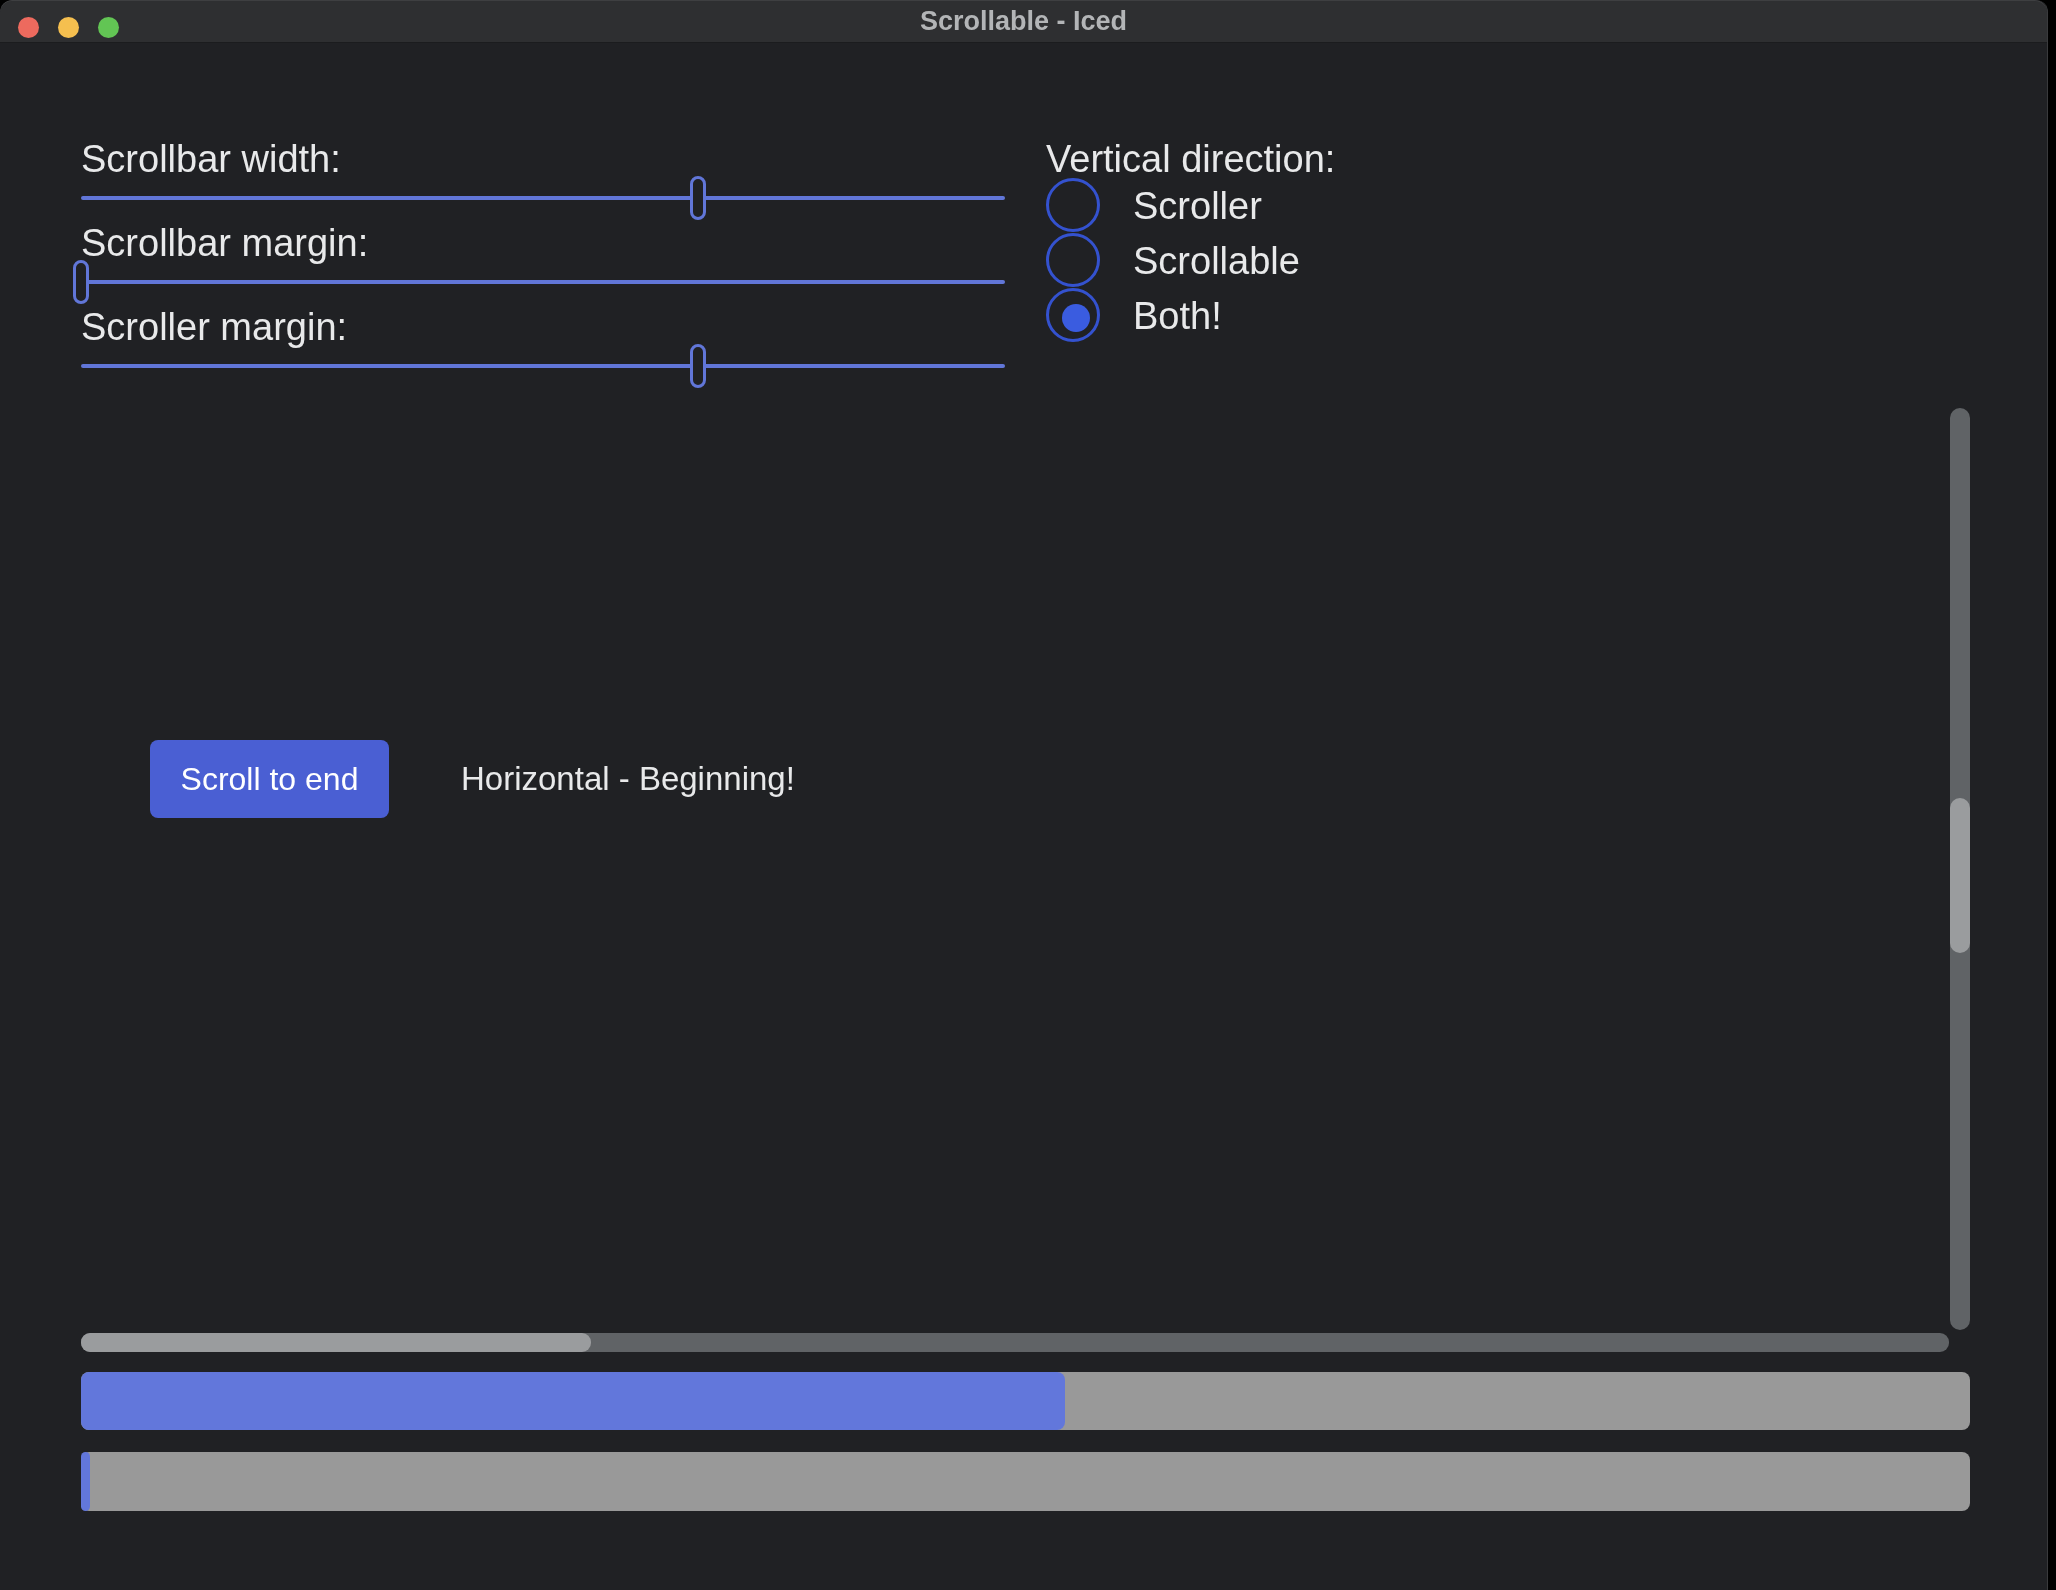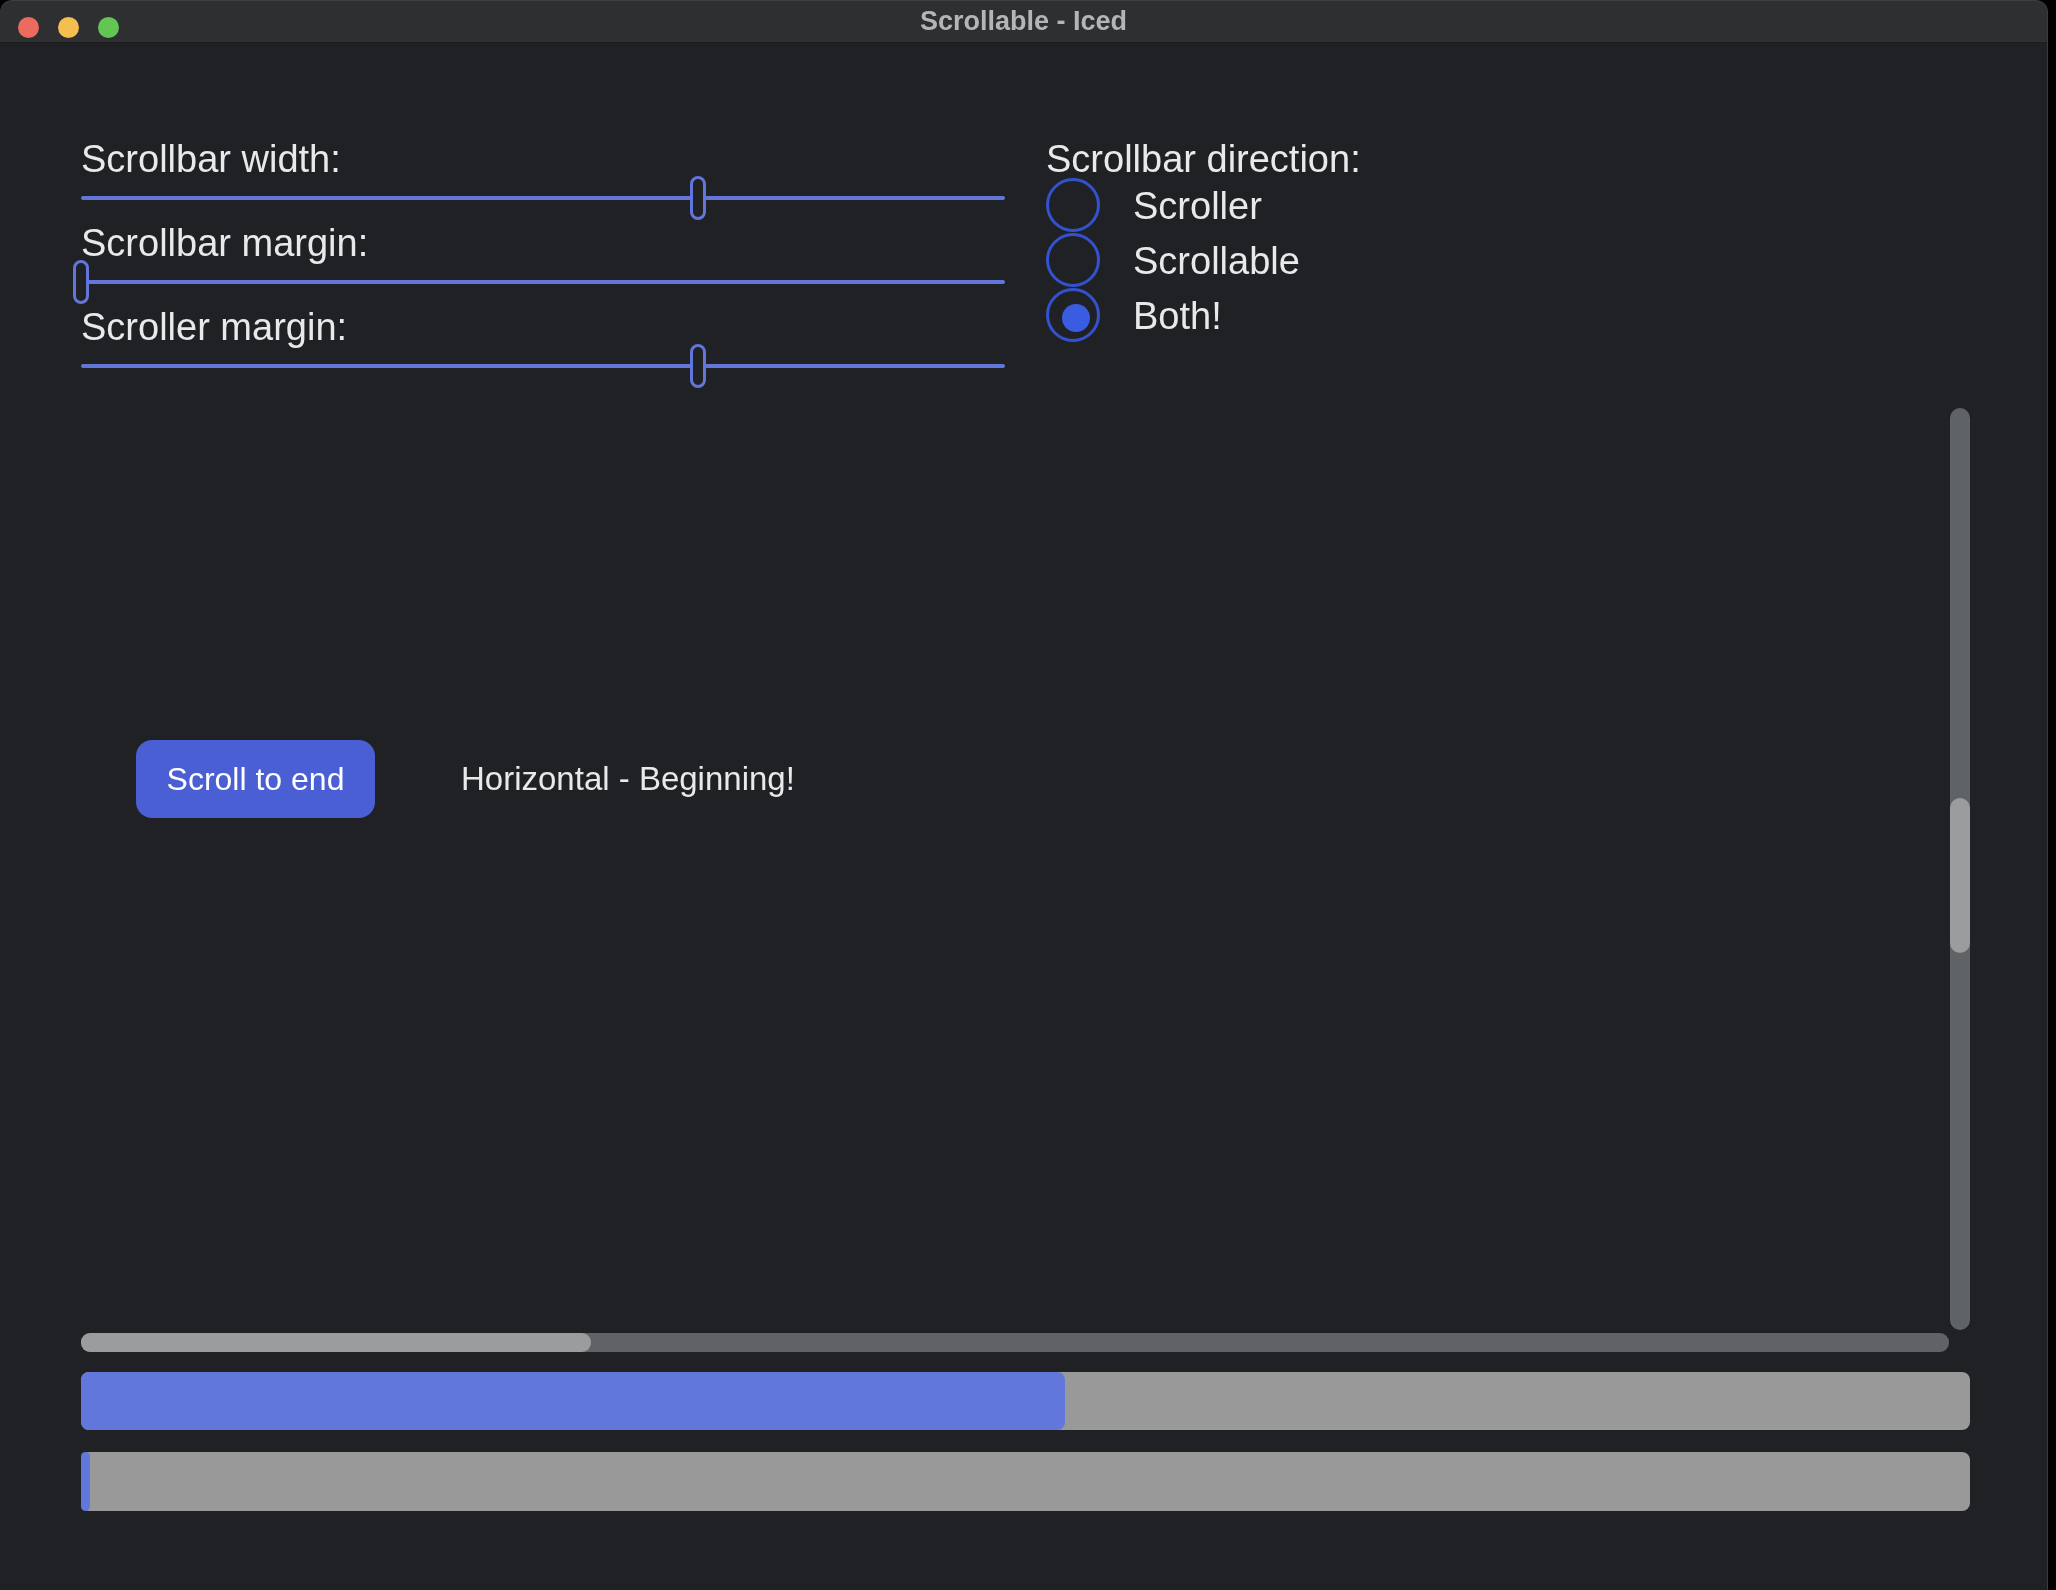--- a/index.html
+++ b/index.html
@@ -27,22 +27,22 @@
                   border:3px solid #6176d8;border-radius:9px;}
   
   .radio-row{position:absolute;left:1046px;height:54px;}
   .radio-circle{position:absolute;left:0;top:0;width:48px;height:48px;border-radius:50%;
                 border:3px solid #3452cf;}
   .radio-dot{position:absolute;left:13px;top:13px;width:28px;height:28px;border-radius:50%;
              background:#3a5ce0;display:none;}
   .radio-row.selected .radio-dot{display:block;}
   .radio-row .lbl{left:87px;top:7px;position:absolute;}
   
-  .btn{position:absolute;left:136px;top:740px;width:239px;height:78px;background:#4a5fd3;
-       border:none;border-radius:16px;color:#ffffff;font-size:32px;
+  .btn{position:absolute;left:150px;top:740px;width:239px;height:78px;background:#4a5fd3;
+       border:none;border-radius:8px;color:#ffffff;font-size:32px;
        font-family:inherit;cursor:pointer;}
   .status{position:absolute;left:461px;top:760px;font-size:33px;color:#e8e9ea;white-space:nowrap;}
   
   .vscrollbar{position:absolute;left:1950px;top:408px;width:20px;height:922px;
               background:#606366;border-radius:10px;}
   .vscrollbar .thumb{position:absolute;left:0;width:20px;background:#9a9c9e;border-radius:10px;}
   .hscrollbar{position:absolute;left:81px;top:1333px;width:1868px;height:19px;
               background:#606366;border-radius:9px;}
   .hscrollbar .thumb{position:absolute;top:0;height:19px;background:#9a9c9e;border-radius:9px;}
   
@@ -74,21 +74,21 @@
     <div class="track"></div>
     <div class="handle" style="left: calc(0% - 8px);"></div>
   </div>
 
   <div class="lbl" style="left:81px;top:306px">Scroller margin:</div>
   <div class="slider" style="top:344px">
     <div class="track"></div>
     <div class="handle" style="left: calc(66.8% - 8px);"></div>
   </div>
 
-  <div class="lbl" style="left:1046px;top:138px">Scrollbar direction:</div>
+  <div class="lbl" style="left:1046px;top:138px">Vertical direction:</div>
 
   <div class="radio-row" style="top:178px">
     <span class="radio-circle">
       
     </span>
     <span class="lbl">Scroller</span>
   </div>
 
   <div class="radio-row" style="top:233px">
     <span class="radio-circle">

